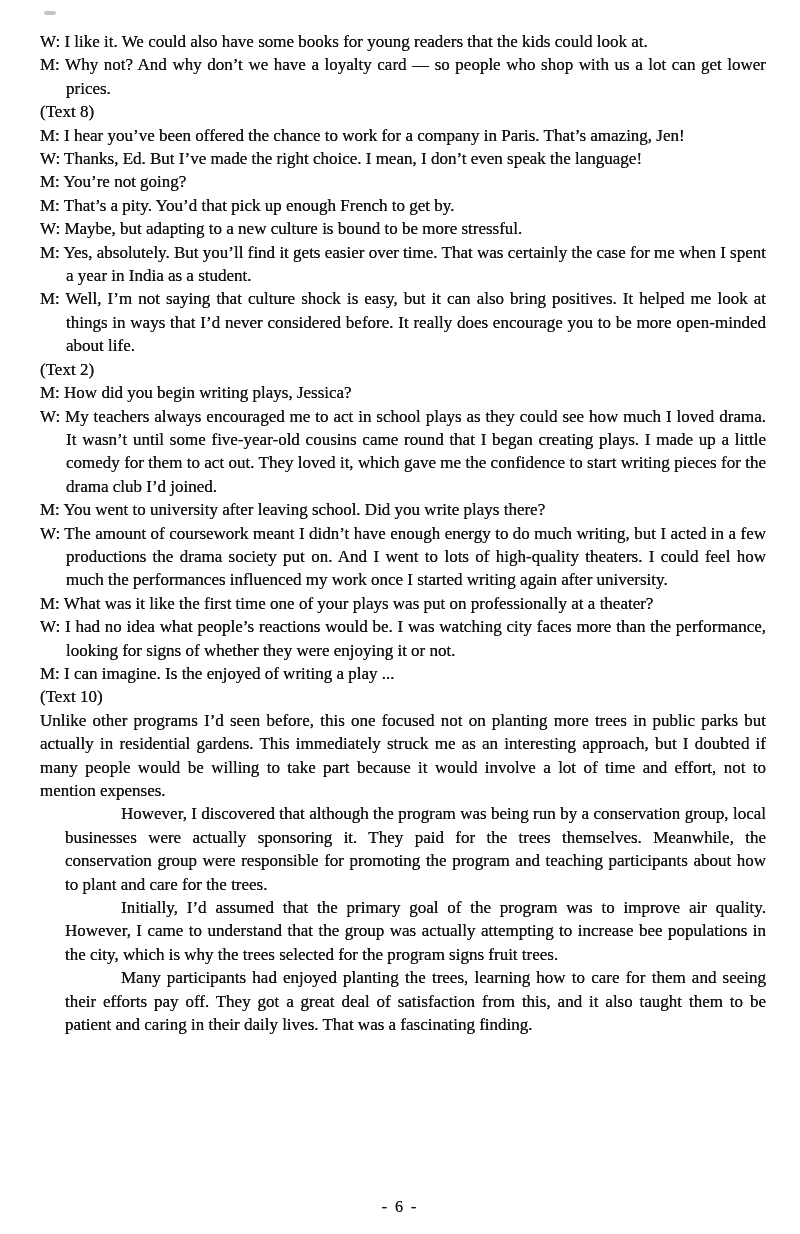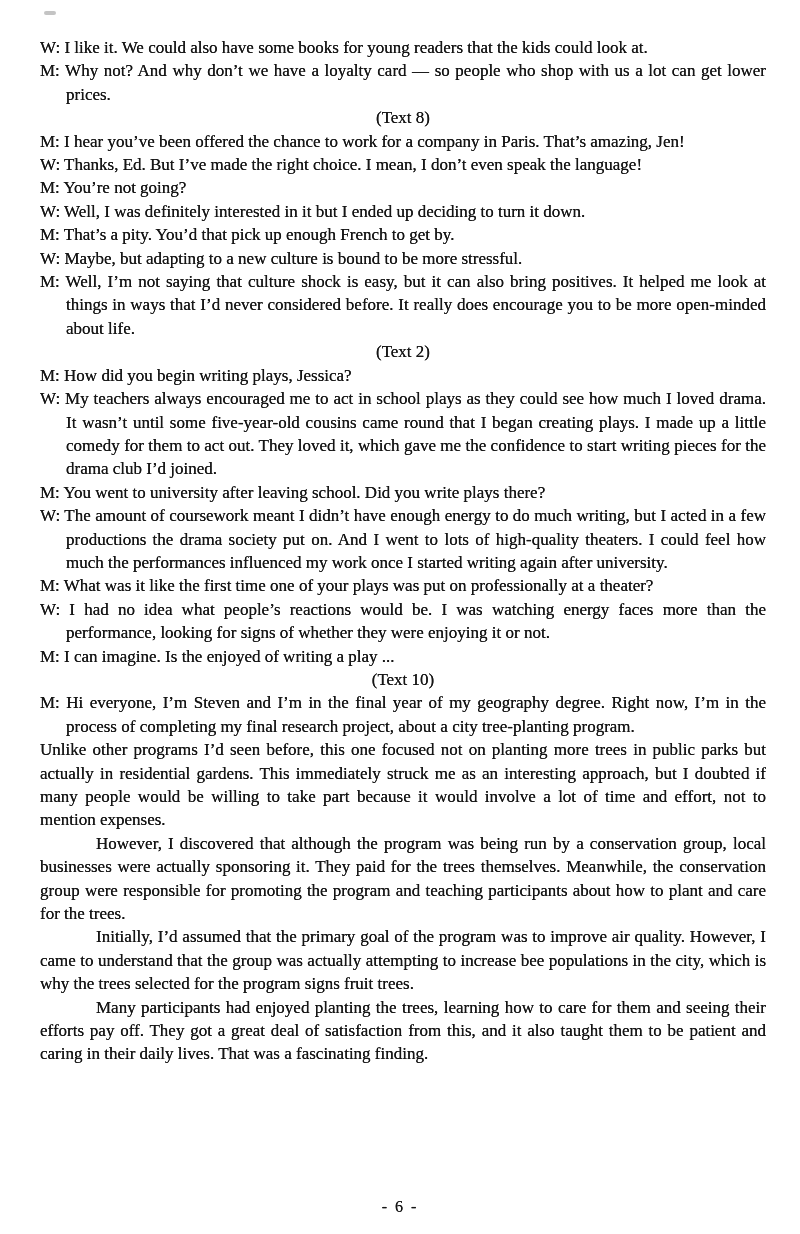--- a/index.html
+++ b/index.html
@@ -15,42 +15,43 @@
     background: #ffffff;
     color: #161616;
     font-family: "Liberation Serif", "DejaVu Serif", serif;
     font-size: 17px;
     line-height: 23.4px;
     overflow: hidden;
     box-sizing: border-box;
   }
   .text-block {
     position: absolute;
-    top: 36px;
+    top: 30px;
     left: 40px;
     width: 726px;
   }
   .text-block p {
     margin: 0;
     padding: 0;
     text-align: justify;
     text-shadow: 0 0 0.45px currentColor; 
   }
   p.dialogue {
     padding-left: 26px;
     text-indent: -26px;
   }
   p.label {
-    text-align: center;
+    text-align: left;
   }
   p.flush {
     text-indent: 0;
   }
   p.indent {
     text-indent: 56px;
+    margin-left: 25px;
   }
   .page-number {
     position: absolute;
     bottom: 16px;
     left: 0;
     width: 100%;
     text-align: center;
     font-family: "Liberation Serif", "DejaVu Serif", serif;
     font-size: 16px;
     color: #161616;
@@ -73,33 +74,32 @@
 
 <div class="page">
   <div class="scan-artifact"></div>
   <div class="text-block">
       <p class="dialogue">W: I like it. We could also have some books for young readers that the kids could look at.</p>
       <p class="dialogue">M: Why not? And why don’t we have a loyalty card — so people who shop with us a lot can get lower prices.</p>
       <p class="label">(Text 8)</p>
       <p class="dialogue">M: I hear you’ve been offered the chance to work for a company in Paris. That’s amazing, Jen!</p>
       <p class="dialogue">W: Thanks, Ed. But I’ve made the right choice. I mean, I don’t even speak the language!</p>
       <p class="dialogue">M: You’re not going?</p>
-      <p class="dialogue">W: Well, I was definitely interested in it but I ended up deciding to turn it down.</p>
       <p class="dialogue">M: That’s a pity. You’d that pick up enough French to get by.</p>
       <p class="dialogue">W: Maybe, but adapting to a new culture is bound to be more stressful.</p>
+      <p class="dialogue">M: Yes, absolutely. But you’ll find it gets easier over time. That was certainly the case for me when I spent a year in India as a student.</p>
       <p class="dialogue">M: Well, I’m not saying that culture shock is easy, but it can also bring positives. It helped me look at things in ways that I’d never considered before. It really does encourage you to be more open-minded about life.</p>
       <p class="label">(Text 2)</p>
       <p class="dialogue">M: How did you begin writing plays, Jessica?</p>
       <p class="dialogue">W: My teachers always encouraged me to act in school plays as they could see how much I loved drama. It wasn’t until some five-year-old cousins came round that I began creating plays. I made up a little comedy for them to act out. They loved it, which gave me the confidence to start writing pieces for the drama club I’d joined.</p>
       <p class="dialogue">M: You went to university after leaving school. Did you write plays there?</p>
       <p class="dialogue">W: The amount of coursework meant I didn’t have enough energy to do much writing, but I acted in a few productions the drama society put on. And I went to lots of high-quality theaters. I could feel how much the performances influenced my work once I started writing again after university.</p>
       <p class="dialogue">M: What was it like the first time one of your plays was put on professionally at a theater?</p>
-      <p class="dialogue">W: I had no idea what people’s reactions would be. I was watching energy faces more than the performance, looking for signs of whether they were enjoying it or not.</p>
+      <p class="dialogue">W: I had no idea what people’s reactions would be. I was watching city faces more than the performance, looking for signs of whether they were enjoying it or not.</p>
       <p class="dialogue">M: I can imagine. Is the enjoyed of writing a play ...</p>
       <p class="label">(Text 10)</p>
-      <p class="dialogue">M: Hi everyone, I’m Steven and I’m in the final year of my geography degree. Right now, I’m in the process of completing my final research project, about a city tree-planting program.</p>
       <p class="flush">Unlike other programs I’d seen before, this one focused not on planting more trees in public parks but actually in residential gardens. This immediately struck me as an interesting approach, but I doubted if many people would be willing to take part because it would involve a lot of time and effort, not to mention expenses.</p>
       <p class="indent">However, I discovered that although the program was being run by a conservation group, local businesses were actually sponsoring it. They paid for the trees themselves. Meanwhile, the conservation group were responsible for promoting the program and teaching participants about how to plant and care for the trees.</p>
       <p class="indent">Initially, I’d assumed that the primary goal of the program was to improve air quality. However, I came to understand that the group was actually attempting to increase bee populations in the city, which is why the trees selected for the program signs fruit trees.</p>
       <p class="indent">Many participants had enjoyed planting the trees, learning how to care for them and seeing their efforts pay off. They got a great deal of satisfaction from this, and it also taught them to be patient and caring in their daily lives. That was a fascinating finding.</p>
     </div>
   <div class="page-number">- 6 -</div>
 </div>
 
 </body></html>

